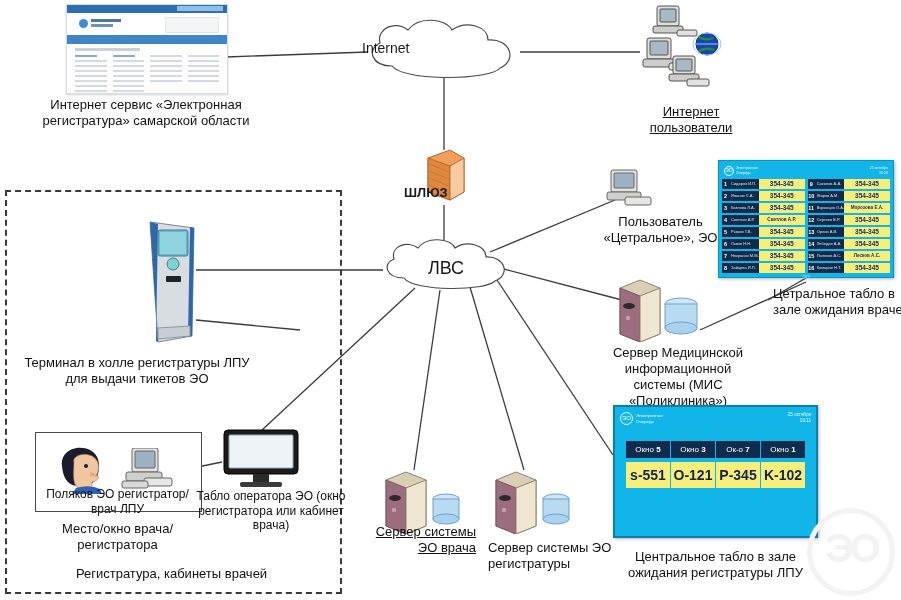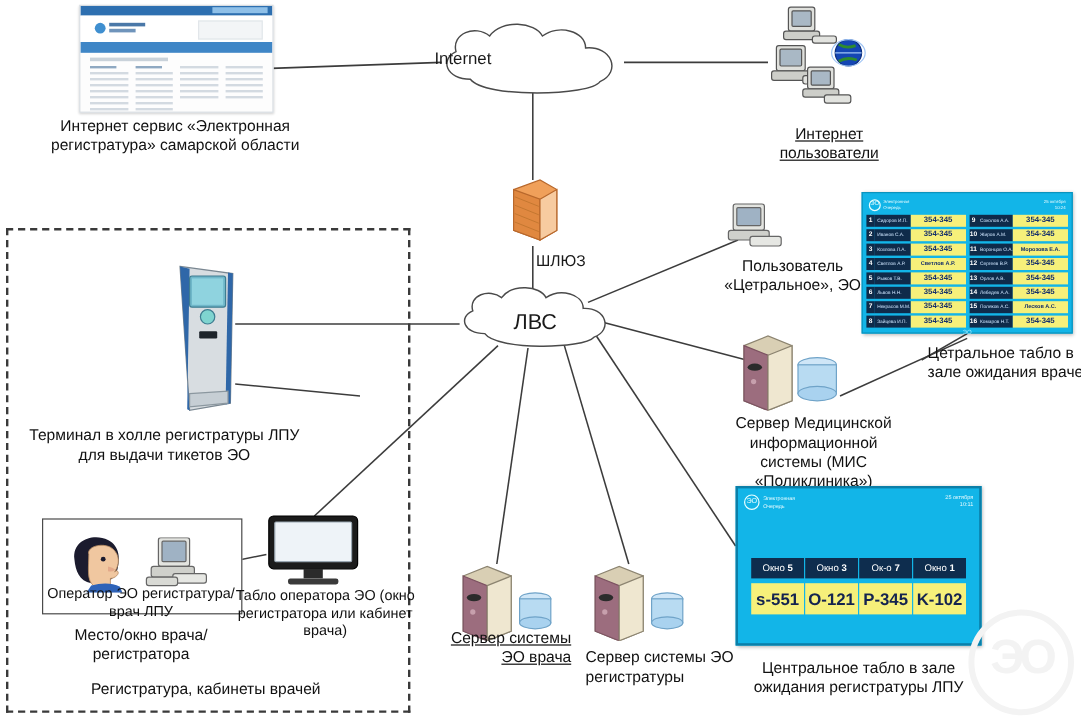--- a/index.html
+++ b/index.html
@@ -51,21 +51,21 @@
   #board-doctors .bfoot{text-align:center;color:#9fe8fb;font-size:5px;margin-top:1px;}
 
   
   #board-registry{left:613px;top:405px;width:205px;height:133px;background:#12b5e8;
       border:2px solid #0b7fa8;box-shadow:1px 1px 3px rgba(0,0,0,.3);box-sizing:border-box;padding:5px;}
   #board-registry .bhead{display:flex;justify-content:space-between;align-items:flex-start;}
   #board-registry .blogo{display:flex;align-items:center;gap:3px;}
   #board-registry .blogo .circ{width:11px;height:11px;border-radius:50%;border:1px solid #eaffff;color:#eaffff;font-size:6px;line-height:10px;text-align:center;}
   #board-registry .blogo .btxt{font-size:4.4px;line-height:1.3;color:#eafcff;}
   #board-registry .bclock{font-size:4.6px;line-height:1.3;color:#eafcff;text-align:right;}
-  #board-registry .wins{display:flex;justify-content:space-between;margin-top:40px;padding:0 6px;}
+  #board-registry .wins{display:flex;justify-content:space-between;margin-top:16px;padding:0 6px;}
   #board-registry .win{width:44px;}
   #board-registry .win .wh{background:#0e2d4e;color:#ffffff;font-size:8px;text-align:center;padding:4px 0;}
   #board-registry .win .wh b{font-weight:bold;}
   #board-registry .win .wc{background:#f6f07a;color:#14234f;font-size:14px;font-weight:bold;text-align:center;padding:5px 0;margin-top:4px;}
 
   
   #op-monitor{left:222px;top:428px;width:78px;height:62px;}
 
   
   #watermark{right:6px;bottom:4px;width:78px;height:78px;border-radius:50%;
@@ -211,21 +211,21 @@
   <polygon points="4,10 26,2 40,10 40,44 26,52 4,44" fill="#f0a05a" stroke="#b8682c"></polygon>
   <polygon points="4,10 26,18 26,52 4,44" fill="#e08840" stroke="#b8682c"></polygon>
   <polygon points="26,18 40,10 40,44 26,52" fill="#f7cba0" stroke="#b8682c"></polygon>
   <g stroke="#c2762f" stroke-width="0.8">
     <line x1="5" y1="16" x2="25" y2="24"></line>
       <line x1="5" y1="23" x2="25" y2="31"></line>
     <line x1="5" y1="30" x2="25" y2="38"></line>
       <line x1="5" y1="37" x2="25" y2="45"></line>
   </g>
 </svg>
-<div class="abs" style="left:404px;top:210px;width:84px;text-align:right;font-size:13px;">ШЛЮЗ</div>
+<div class="abs" style="left:404px;top:185px;width:84px;text-align:left;font-size:13px;font-weight:bold;">ШЛЮЗ</div>
 
 <svg class="abs" style="left:378px;top:238px;" width="136" height="58" xmlns="http://www.w3.org/2000/svg">
   <path d="M26 40 C8 40 4 26 16 21 C12 8 30 2 40 10 C49 -2 72 0 77 10
            C89 2 108 7 108 19 C127 18 133 37 117 43 C108 53 36 54 26 40 Z" fill="#ffffff" stroke="#4a4a4a" stroke-width="1.2"></path>
 </svg>
 <div class="abs" style="left:378px;top:258px;width:136px;text-align:center;font-size:18px;">ЛВС</div>
 
 <svg class="abs" style="left:603px;top:168px;" width="54" height="46" xmlns="http://www.w3.org/2000/svg">
   <g stroke="#666" stroke-width="1">
     <rect x="8" y="2" width="26" height="22" rx="2" fill="#e3e4e0"></rect>
@@ -413,21 +413,21 @@
 </svg>
 <svg class="abs" style="left:120px;top:448px;" width="66" height="46" xmlns="http://www.w3.org/2000/svg">
   <g stroke="#666" stroke-width="1">
     <rect x="12" y="0" width="26" height="24" rx="2" fill="#e3e4e0"></rect>
     <rect x="15" y="3" width="20" height="17" rx="1" fill="#9fb2c4"></rect>
     <rect x="6" y="24" width="36" height="9" rx="2" fill="#cfd0cb"></rect>
     <rect x="24" y="30" width="28" height="8" rx="2" fill="#e6e7e3"></rect>
     <rect x="2" y="33" width="26" height="7" rx="2" fill="#d9dad5"></rect>
   </g>
 </svg>
-<div class="cap sm" style="left:35px;top:487px;width:165px;">Оператор ЭО регистратура/врач ЛПУ</div>
+<div class="cap sm" style="left:35px;top:487px;width:165px;">Поляков ЭО регистратор/врач ЛПУ</div>
 <div class="cap" style="left:30px;top:521px;width:175px;">Место/окно врача/ регистратора</div>
 
 <svg class="abs" id="op-monitor" viewBox="0 0 78 62" xmlns="http://www.w3.org/2000/svg">
   <rect x="2" y="2" width="74" height="44" rx="4" fill="#1b1b1b" stroke="#000"></rect>
   <rect x="7" y="7" width="64" height="33" rx="1" fill="#eef3f8" stroke="#9aa7b2"></rect>
   <rect x="31" y="46" width="16" height="8" fill="#2b2b2b"></rect>
   <rect x="18" y="54" width="42" height="5" rx="2" fill="#3a3a3a"></rect>
 </svg>
 <div class="cap sm" style="left:196px;top:489px;width:150px;">Табло оператора ЭО (окно регистратора или кабинет врача)</div>
 

